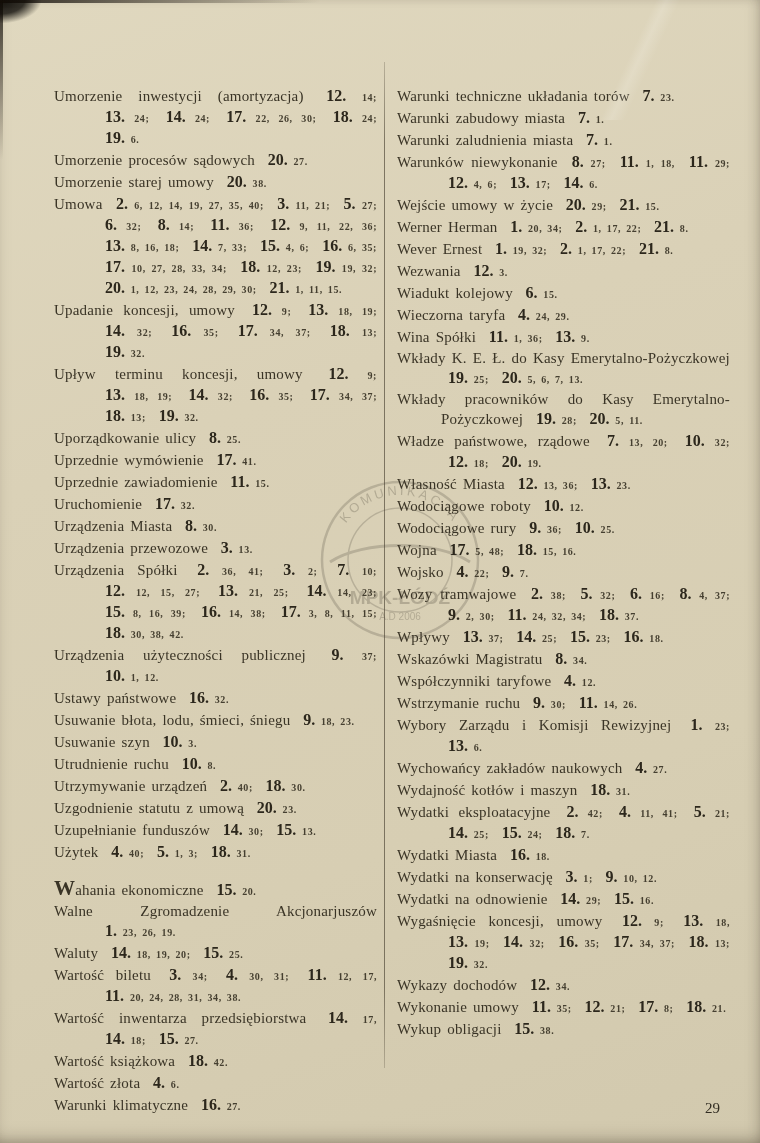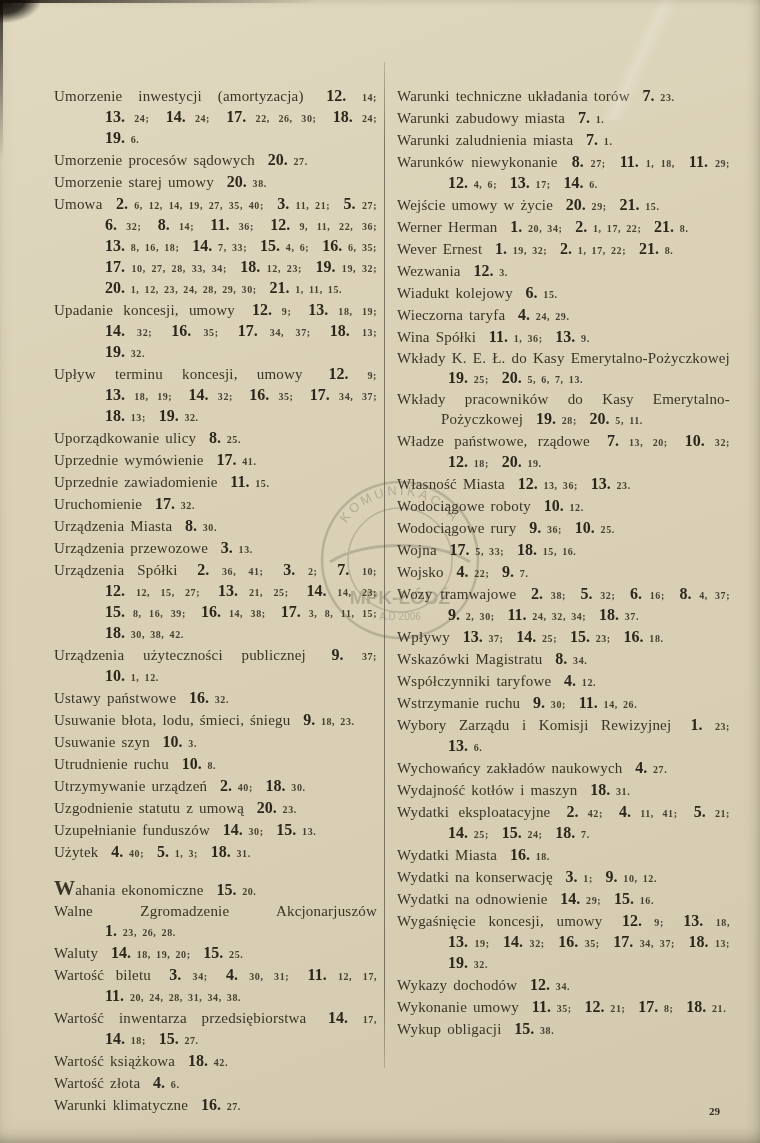--- a/index.html
+++ b/index.html
@@ -31,21 +31,21 @@
         background:linear-gradient(to bottom,rgba(74,66,50,.25),rgba(74,66,50,.65) 8%,rgba(74,66,50,.65) 92%,rgba(74,66,50,.25));}
   
   .entry{margin:0 0 1px 0;padding-left:44px;text-indent:-44px;
         font-size:15px;line-height:19px;text-align:justify;word-spacing:2px;}
   .section-start{margin-top:16px;font-family:Liberation Serif, serif;}
   .initial{font-weight:bold;font-size:21px;line-height:19px;}
   .term{letter-spacing:.2px;}
   .ref{white-space:nowrap;margin-left:7px;}
   .doc{font-weight:bold;font-size:16px;color:#2c271c;}
   .pg{font-size:10px;font-weight:bold;letter-spacing:.6px;color:#453f30;}
-  .page-number{position:absolute;right:40px;bottom:26px;font-size:11px;font-weight:bold;color:#322d22;}
+  .page-number{position:absolute;right:40px;bottom:26px;font-size:15px;font-weight:normal;color:#322d22;}
   
   .watermark{position:absolute;left:305px;top:462px;width:190px;height:200px;opacity:.42;pointer-events:none;}
   .watermark text{font-family:"Liberation Sans","DejaVu Sans",sans-serif;fill:#7e7765;}
   .watermark .ring{stroke:#8a8371;fill:none;}
 </style>
 </head>
 <body>
 
 <div class="page">
 
@@ -83,21 +83,21 @@
         <p class="entry"><span class="term">Urządzenia użyteczności publicznej</span> <span class="ref"><span class="doc">9.</span>&nbsp;<span class="pg">37;</span></span> <span class="ref"><span class="doc">10.</span>&nbsp;<span class="pg">1, 12.</span></span></p>
         <p class="entry"><span class="term">Ustawy państwowe</span> <span class="ref"><span class="doc">16.</span>&nbsp;<span class="pg">32.</span></span></p>
         <p class="entry"><span class="term">Usuwanie błota, lodu, śmieci, śniegu</span> <span class="ref"><span class="doc">9.</span>&nbsp;<span class="pg">18, 23.</span></span></p>
         <p class="entry"><span class="term">Usuwanie szyn</span> <span class="ref"><span class="doc">10.</span>&nbsp;<span class="pg">3.</span></span></p>
         <p class="entry"><span class="term">Utrudnienie ruchu</span> <span class="ref"><span class="doc">10.</span>&nbsp;<span class="pg">8.</span></span></p>
         <p class="entry"><span class="term">Utrzymywanie urządzeń</span> <span class="ref"><span class="doc">2.</span>&nbsp;<span class="pg">40;</span></span> <span class="ref"><span class="doc">18.</span>&nbsp;<span class="pg">30.</span></span></p>
         <p class="entry"><span class="term">Uzgodnienie statutu z umową</span> <span class="ref"><span class="doc">20.</span>&nbsp;<span class="pg">23.</span></span></p>
         <p class="entry"><span class="term">Uzupełnianie funduszów</span> <span class="ref"><span class="doc">14.</span>&nbsp;<span class="pg">30;</span></span> <span class="ref"><span class="doc">15.</span>&nbsp;<span class="pg">13.</span></span></p>
         <p class="entry"><span class="term">Użytek</span> <span class="ref"><span class="doc">4.</span>&nbsp;<span class="pg">40;</span></span> <span class="ref"><span class="doc">5.</span>&nbsp;<span class="pg">1, 3;</span></span> <span class="ref"><span class="doc">18.</span>&nbsp;<span class="pg">31.</span></span></p>
         <p class="entry section-start"><span class="term"><span class="initial">W</span>ahania ekonomiczne</span> <span class="ref"><span class="doc">15.</span>&nbsp;<span class="pg">20.</span></span></p>
-        <p class="entry"><span class="term">Walne Zgromadzenie Akcjonarjuszów</span> <span class="ref"><span class="doc">1.</span>&nbsp;<span class="pg">23, 26, 28.</span></span></p>
+        <p class="entry"><span class="term">Walne Zgromadzenie Akcjonarjuszów</span> <span class="ref"><span class="doc">1.</span>&nbsp;<span class="pg">23, 26, 19.</span></span></p>
         <p class="entry"><span class="term">Waluty</span> <span class="ref"><span class="doc">14.</span>&nbsp;<span class="pg">18, 19, 20;</span></span> <span class="ref"><span class="doc">15.</span>&nbsp;<span class="pg">25.</span></span></p>
         <p class="entry"><span class="term">Wartość biletu</span> <span class="ref"><span class="doc">3.</span>&nbsp;<span class="pg">34;</span></span> <span class="ref"><span class="doc">4.</span>&nbsp;<span class="pg">30, 31;</span></span> <span class="ref"><span class="doc">11.</span>&nbsp;<span class="pg">12, 17,</span></span> <span class="ref"><span class="doc">11.</span>&nbsp;<span class="pg">20, 24, 28, 31, 34, 38.</span></span></p>
         <p class="entry"><span class="term">Wartość inwentarza przedsiębiorstwa</span> <span class="ref"><span class="doc">14.</span>&nbsp;<span class="pg">17,</span></span> <span class="ref"><span class="doc">14.</span>&nbsp;<span class="pg">18;</span></span> <span class="ref"><span class="doc">15.</span>&nbsp;<span class="pg">27.</span></span></p>
         <p class="entry"><span class="term">Wartość książkowa</span> <span class="ref"><span class="doc">18.</span>&nbsp;<span class="pg">42.</span></span></p>
         <p class="entry"><span class="term">Wartość złota</span> <span class="ref"><span class="doc">4.</span>&nbsp;<span class="pg">6.</span></span></p>
         <p class="entry"><span class="term">Warunki klimatyczne</span> <span class="ref"><span class="doc">16.</span>&nbsp;<span class="pg">27.</span></span></p>
       </div>
     <div class="col col-right">
         <p class="entry"><span class="term">Warunki techniczne układania torów</span> <span class="ref"><span class="doc">7.</span>&nbsp;<span class="pg">23.</span></span></p>
         <p class="entry"><span class="term">Warunki zabudowy miasta</span> <span class="ref"><span class="doc">7.</span>&nbsp;<span class="pg">1.</span></span></p>
@@ -109,21 +109,21 @@
         <p class="entry"><span class="term">Wezwania</span> <span class="ref"><span class="doc">12.</span>&nbsp;<span class="pg">3.</span></span></p>
         <p class="entry"><span class="term">Wiadukt kolejowy</span> <span class="ref"><span class="doc">6.</span>&nbsp;<span class="pg">15.</span></span></p>
         <p class="entry"><span class="term">Wieczorna taryfa</span> <span class="ref"><span class="doc">4.</span>&nbsp;<span class="pg">24, 29.</span></span></p>
         <p class="entry"><span class="term">Wina Spółki</span> <span class="ref"><span class="doc">11.</span>&nbsp;<span class="pg">1, 36;</span></span> <span class="ref"><span class="doc">13.</span>&nbsp;<span class="pg">9.</span></span></p>
         <p class="entry"><span class="term">Wkłady K. E. Ł. do Kasy Emerytalno-Pożyczkowej</span> <span class="ref"><span class="doc">19.</span>&nbsp;<span class="pg">25;</span></span> <span class="ref"><span class="doc">20.</span>&nbsp;<span class="pg">5, 6, 7, 13.</span></span></p>
         <p class="entry"><span class="term">Wkłady pracowników do Kasy Emerytalno-Pożyczkowej</span> <span class="ref"><span class="doc">19.</span>&nbsp;<span class="pg">28;</span></span> <span class="ref"><span class="doc">20.</span>&nbsp;<span class="pg">5, 11.</span></span></p>
         <p class="entry"><span class="term">Władze państwowe, rządowe</span> <span class="ref"><span class="doc">7.</span>&nbsp;<span class="pg">13, 20;</span></span> <span class="ref"><span class="doc">10.</span>&nbsp;<span class="pg">32;</span></span> <span class="ref"><span class="doc">12.</span>&nbsp;<span class="pg">18;</span></span> <span class="ref"><span class="doc">20.</span>&nbsp;<span class="pg">19.</span></span></p>
         <p class="entry"><span class="term">Własność Miasta</span> <span class="ref"><span class="doc">12.</span>&nbsp;<span class="pg">13, 36;</span></span> <span class="ref"><span class="doc">13.</span>&nbsp;<span class="pg">23.</span></span></p>
         <p class="entry"><span class="term">Wodociągowe roboty</span> <span class="ref"><span class="doc">10.</span>&nbsp;<span class="pg">12.</span></span></p>
         <p class="entry"><span class="term">Wodociągowe rury</span> <span class="ref"><span class="doc">9.</span>&nbsp;<span class="pg">36;</span></span> <span class="ref"><span class="doc">10.</span>&nbsp;<span class="pg">25.</span></span></p>
-        <p class="entry"><span class="term">Wojna</span> <span class="ref"><span class="doc">17.</span>&nbsp;<span class="pg">5, 33;</span></span> <span class="ref"><span class="doc">18.</span>&nbsp;<span class="pg">15, 16.</span></span></p>
+        <p class="entry"><span class="term">Wojna</span> <span class="ref"><span class="doc">17.</span>&nbsp;<span class="pg">5, 48;</span></span> <span class="ref"><span class="doc">18.</span>&nbsp;<span class="pg">15, 16.</span></span></p>
         <p class="entry"><span class="term">Wojsko</span> <span class="ref"><span class="doc">4.</span>&nbsp;<span class="pg">22;</span></span> <span class="ref"><span class="doc">9.</span>&nbsp;<span class="pg">7.</span></span></p>
         <p class="entry"><span class="term">Wozy tramwajowe</span> <span class="ref"><span class="doc">2.</span>&nbsp;<span class="pg">38;</span></span> <span class="ref"><span class="doc">5.</span>&nbsp;<span class="pg">32;</span></span> <span class="ref"><span class="doc">6.</span>&nbsp;<span class="pg">16;</span></span> <span class="ref"><span class="doc">8.</span>&nbsp;<span class="pg">4, 37;</span></span> <span class="ref"><span class="doc">9.</span>&nbsp;<span class="pg">2, 30;</span></span> <span class="ref"><span class="doc">11.</span>&nbsp;<span class="pg">24, 32, 34;</span></span> <span class="ref"><span class="doc">18.</span>&nbsp;<span class="pg">37.</span></span></p>
         <p class="entry"><span class="term">Wpływy</span> <span class="ref"><span class="doc">13.</span>&nbsp;<span class="pg">37;</span></span> <span class="ref"><span class="doc">14.</span>&nbsp;<span class="pg">25;</span></span> <span class="ref"><span class="doc">15.</span>&nbsp;<span class="pg">23;</span></span> <span class="ref"><span class="doc">16.</span>&nbsp;<span class="pg">18.</span></span></p>
         <p class="entry"><span class="term">Wskazówki Magistratu</span> <span class="ref"><span class="doc">8.</span>&nbsp;<span class="pg">34.</span></span></p>
         <p class="entry"><span class="term">Współczynniki taryfowe</span> <span class="ref"><span class="doc">4.</span>&nbsp;<span class="pg">12.</span></span></p>
         <p class="entry"><span class="term">Wstrzymanie ruchu</span> <span class="ref"><span class="doc">9.</span>&nbsp;<span class="pg">30;</span></span> <span class="ref"><span class="doc">11.</span>&nbsp;<span class="pg">14, 26.</span></span></p>
         <p class="entry"><span class="term">Wybory Zarządu i Komisji Rewizyjnej</span> <span class="ref"><span class="doc">1.</span>&nbsp;<span class="pg">23;</span></span> <span class="ref"><span class="doc">13.</span>&nbsp;<span class="pg">6.</span></span></p>
         <p class="entry"><span class="term">Wychowańcy zakładów naukowych</span> <span class="ref"><span class="doc">4.</span>&nbsp;<span class="pg">27.</span></span></p>
         <p class="entry"><span class="term">Wydajność kotłów i maszyn</span> <span class="ref"><span class="doc">18.</span>&nbsp;<span class="pg">31.</span></span></p>
         <p class="entry"><span class="term">Wydatki eksploatacyjne</span> <span class="ref"><span class="doc">2.</span>&nbsp;<span class="pg">42;</span></span> <span class="ref"><span class="doc">4.</span>&nbsp;<span class="pg">11, 41;</span></span> <span class="ref"><span class="doc">5.</span>&nbsp;<span class="pg">21;</span></span> <span class="ref"><span class="doc">14.</span>&nbsp;<span class="pg">25;</span></span> <span class="ref"><span class="doc">15.</span>&nbsp;<span class="pg">24;</span></span> <span class="ref"><span class="doc">18.</span>&nbsp;<span class="pg">7.</span></span></p>

